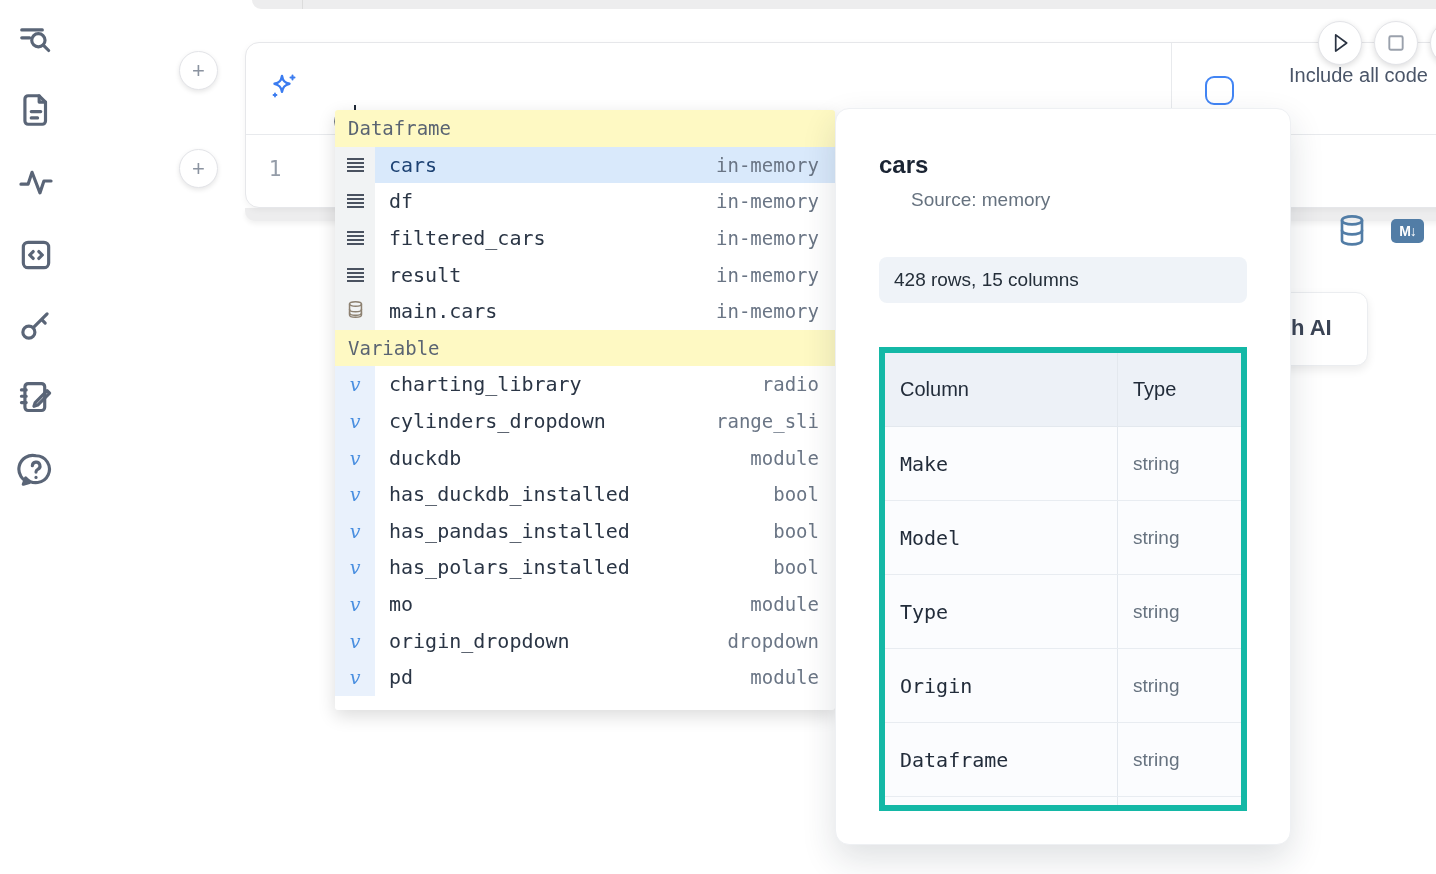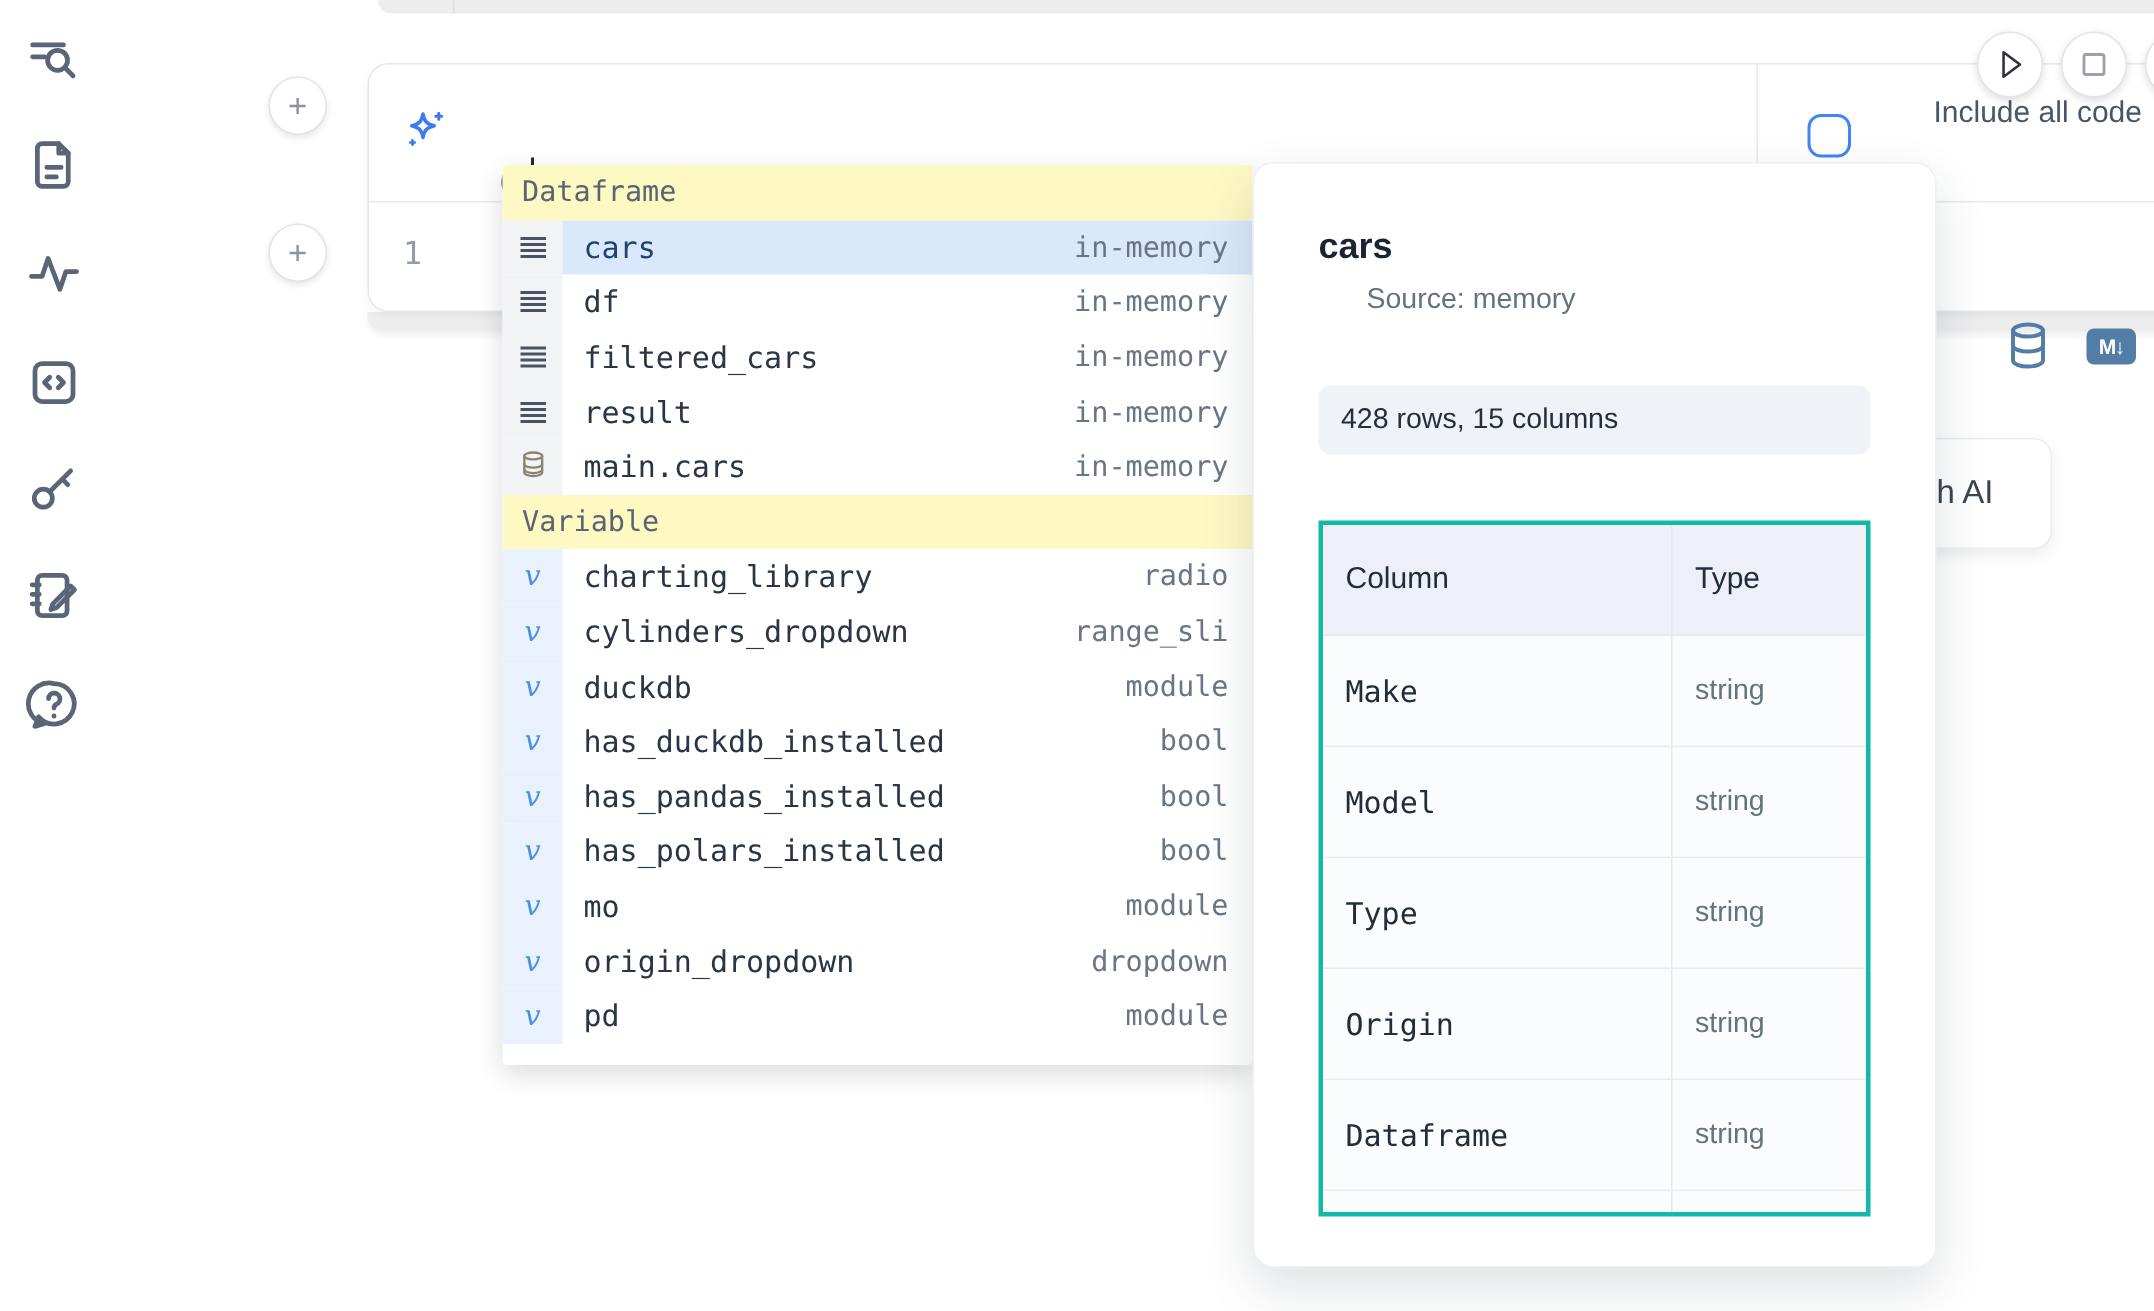--- a/index.html
+++ b/index.html
@@ -50,21 +50,21 @@
   #md-badge { position:absolute; left:1145px; top:84px; width:33px; height:24px;
     background:#527da6; border-radius:5px; color:#fff; font-weight:bold; font-size:14px;
     text-align:center; line-height:24px; letter-spacing:-1px; cursor:pointer; }
   #console-strip { position:absolute; left:245px; top:208px; width:1215px; height:13px;
     background:#ededee; border-bottom-left-radius:10px; box-shadow:0 3px 5px rgba(0,0,0,.06); z-index:1; }
 
   
   #ai-card { position:absolute; left:1238px; top:292px; width:130px; height:74px;
     background:#fff; border:1px solid #ebedf0; border-radius:12px;
     box-shadow:0 4px 10px rgba(0,0,0,.08); z-index:4; cursor:pointer; }
-  #ai-card span { position:absolute; left:52px; top:22px; font-size:22px; font-weight:normal; color:#3b4455; }
+  #ai-card span { position:absolute; left:52px; top:22px; font-size:22px; font-weight:bold; color:#3b4455; }
 
   
   #autocomplete { position:absolute; left:335px; top:110px; width:500px; height:600px;
     background:#fff; border-radius:3px; box-shadow:0 6px 18px rgba(0,0,0,.14);
     overflow:hidden; z-index:6; }
   .ac-row { display:flex; align-items:center; height:36.6px;
     font-family:"DejaVu Sans Mono", monospace; }
   .ac-section { background:#fef9c3; color:#5a6472; font-size:19px; padding-left:13px; }
   .ac-item { cursor:pointer; }
   .ac-gutter { width:40px; height:100%; background:#f1f3f4; display:flex;
@@ -83,21 +83,21 @@
   
   #popover { position:absolute; left:835px; top:108px; width:456px; height:737px;
     background:#fff; border:1px solid #eef0f3; border-radius:14px;
     box-shadow:0 14px 34px rgba(30,40,60,.14); z-index:7; }
   #pv-title { position:absolute; left:43px; top:42px; font-size:24px; font-weight:bold; color:#1a2433; }
   #pv-source { position:absolute; left:43px; top:80px; font-size:19px; color:#66727f;margin-left:32px; }
   #pv-pill { position:absolute; left:43px; top:148px; width:368px; height:46px;
     background:#eff3f8; border-radius:8px; font-size:19px; color:#252f3a;
     display:flex; align-items:center; padding-left:15px; }
   #pv-table { position:absolute; left:43px; top:238px; width:368px; height:464px;
-    border:3px solid #14b8a6; overflow:hidden; background:#fbfcfe; }
+    border:6px solid #14b8a6; overflow:hidden; background:#fbfcfe; }
   .pv-tr { display:flex; height:74px; border-bottom:1px solid #e8ecf1; }
   .pv-tr.head { background:#edf1f7; border-bottom:1px solid #e3e8ee; }
   .pv-td { display:flex; align-items:center; padding-left:15px; }
   .pv-td.c1 { width:233px; border-right:1px solid #e3e8ee; }
   .pv-td.c2 { flex:1; }
   .pv-th-text { font-size:20px; color:#222c3a; font-weight:500; }
   .pv-name { font-family:"DejaVu Sans Mono", monospace; font-size:20px; color:#222c3a; }
   .pv-type { font-size:19px; color:#66727f; }
 </style>
 </head>

